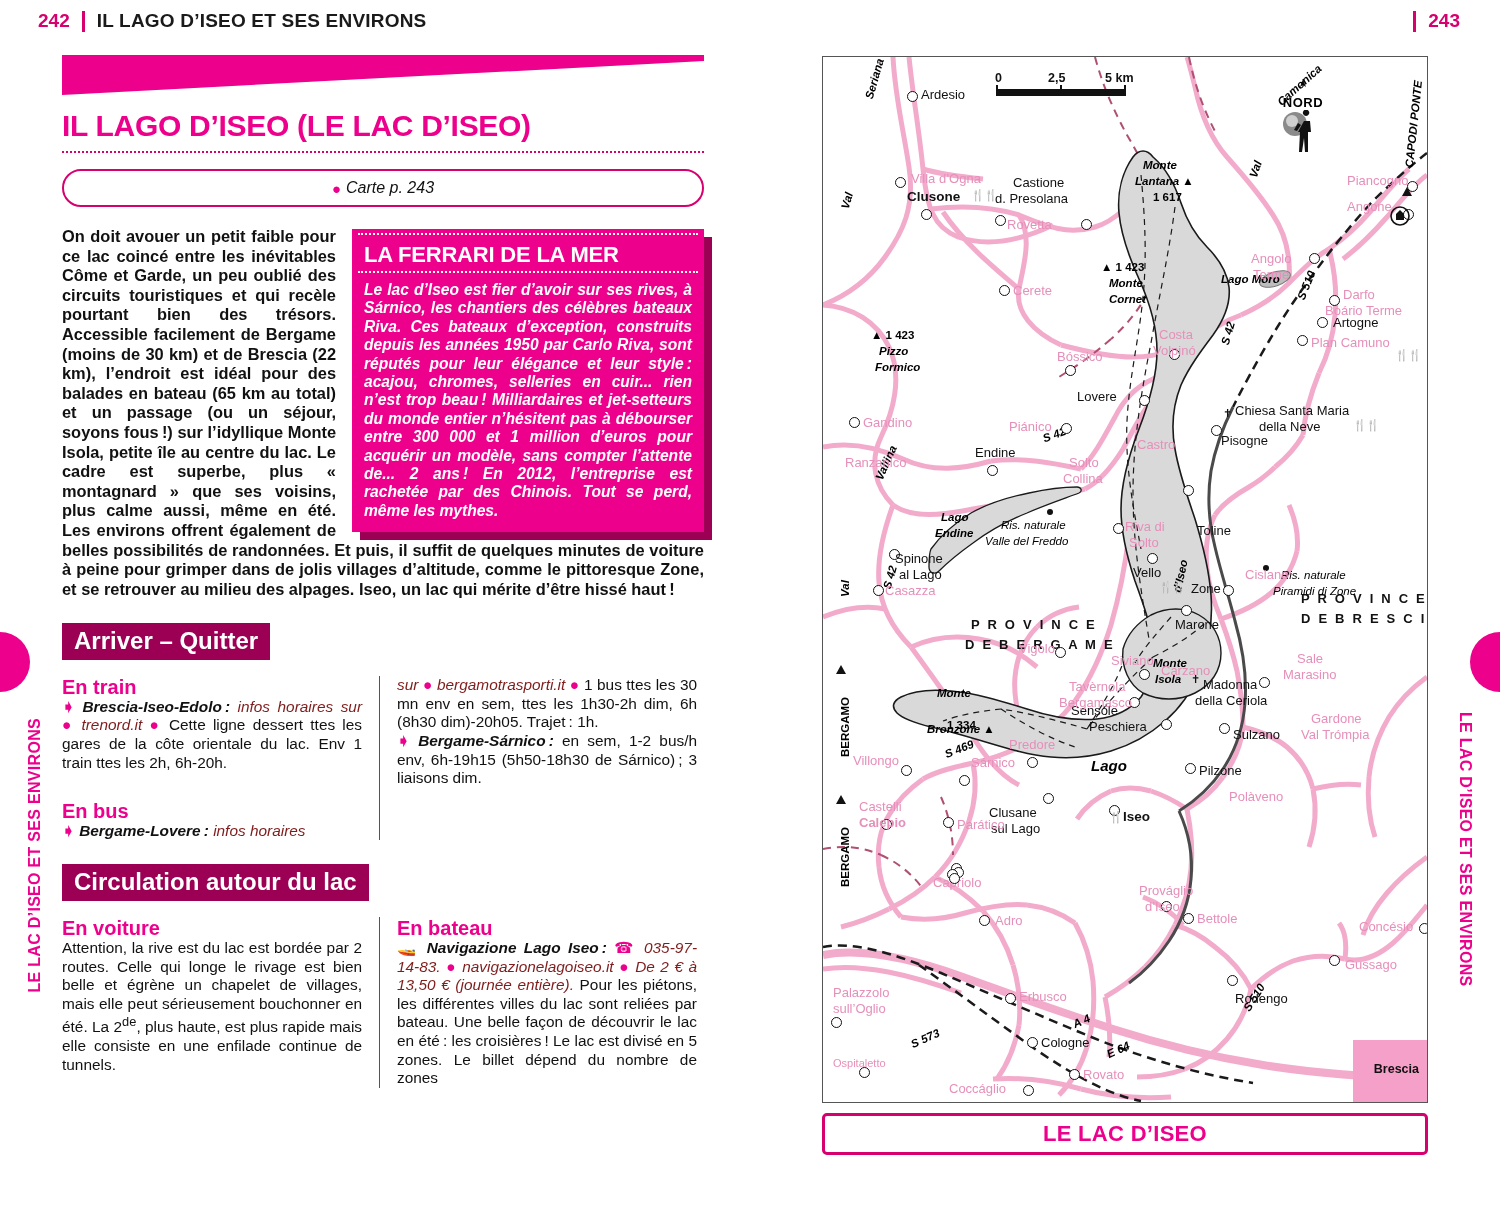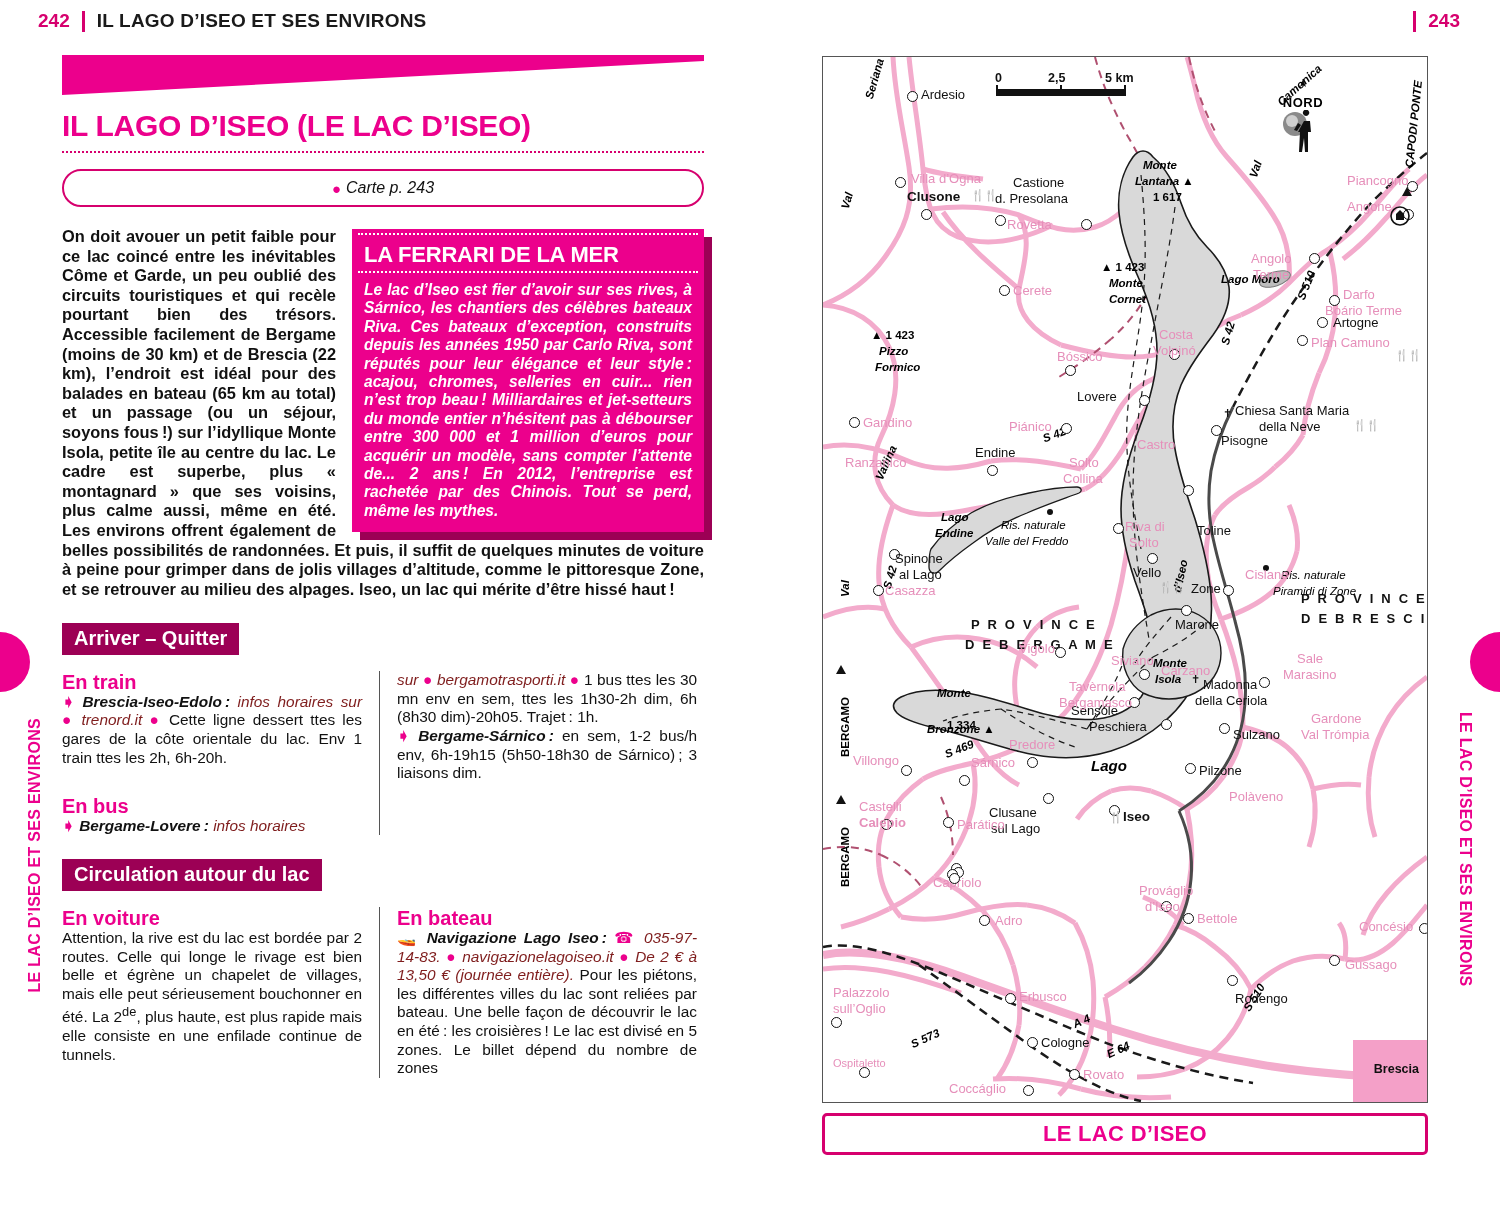--- a/index.html
+++ b/index.html
@@ -77,21 +77,21 @@
   }
   .fb-rule{border-bottom:2px dotted #ffffff;margin:0 6px;}
   .fb-body{
     color:#fff;font-style:italic;font-weight:bold;font-size:15.6px;
     line-height:18.4px;padding:8px 12px 12px 12px;text-align:justify;
   }
 
   
   .sec-bar{
     display:inline-block;background:#9c0055;color:#fff;font-weight:bold;
-    font-size:20px;padding:4px 12px 5px 12px;margin-top:24px;
+    font-size:24px;padding:4px 12px 5px 12px;margin-top:24px;
   }
 
   .two-col{
     display:flex;margin-top:16px;
   }
   .col{width:300px;font-size:15.4px;line-height:18.6px;color:#111;text-align:justify;}
   .col.left{padding-right:17px;border-right:1.5px solid #555;}
   .col.right{padding-left:17px;}
 
   .sub-h{color:#ec008c;font-weight:bold;font-size:20px;margin:2px 0 1px 0;}

